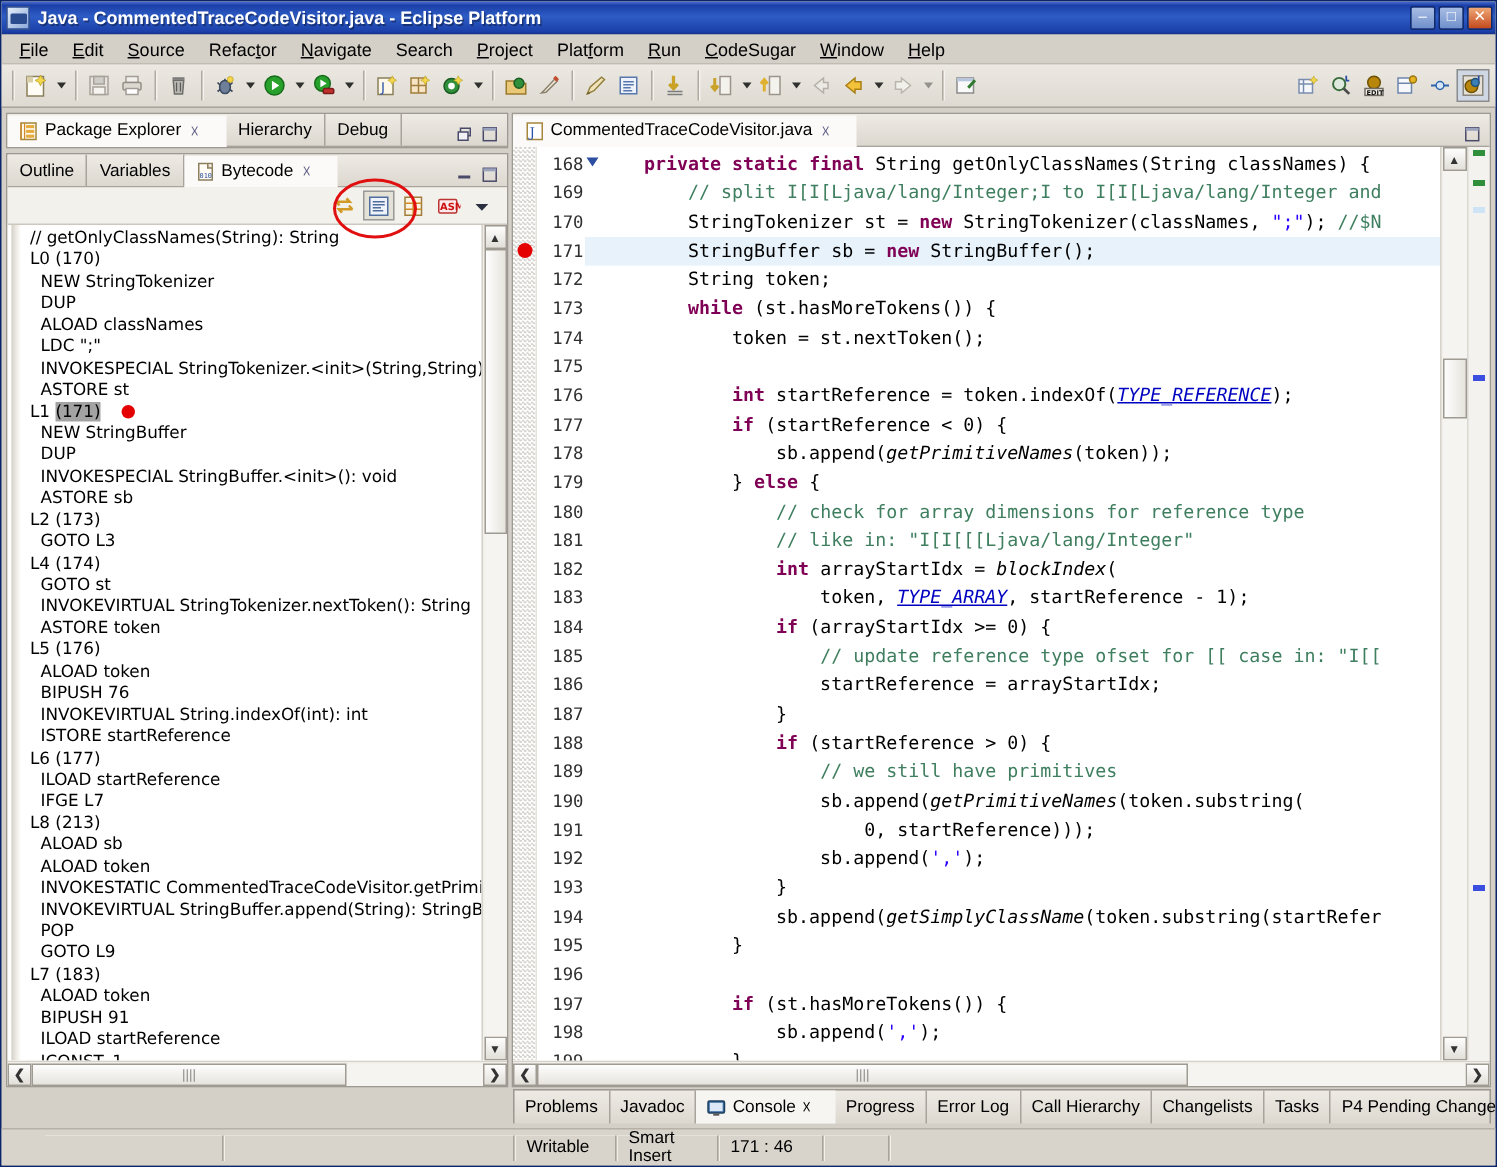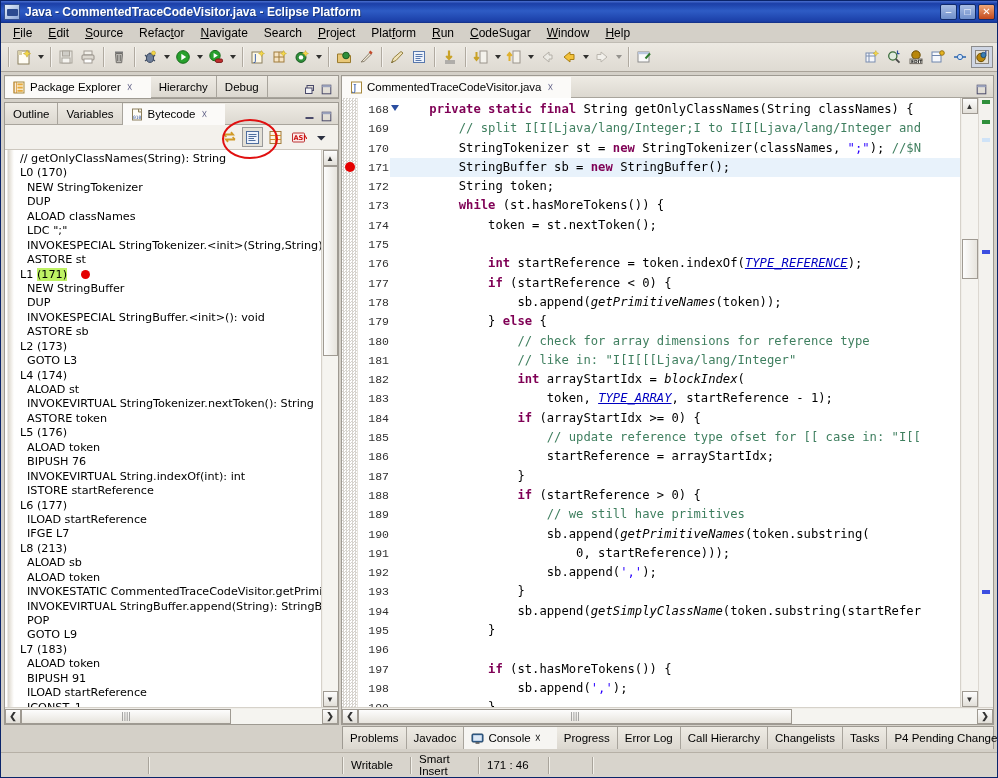--- a/index.html
+++ b/index.html
@@ -237,21 +237,21 @@
     font-size: 11.2px;
     line-height: 14.45px;
     color: #000;
     padding: 2px 0 0 2px;
     white-space: nowrap;
     overflow: hidden;
   }
   .bc-line { height: 14.45px; padding-left: 2px; }
   .bc-line.indent { padding-left: 9px; }
   .bc-label { }
-  .bc-label .hl { background: #bef264; }
+  .bc-label .hl { background: #a3a3a3; }
   .bc-bp {
     display: inline-block;
     width: 9px; height: 9px;
     border-radius: 50%;
     background: #e40000;
     margin-left: 14px;
     vertical-align: -1px;
   }
   
   .vscroll {
@@ -324,21 +324,21 @@
     background: #ffffff;
     font-family: "DejaVu Sans Mono", monospace;
     font-size: 11.5px;
     line-height: 19.3px;
     color: #303030;
     text-align: right;
     padding-top: 2px;
     padding-right: 1px;
     position: relative;
   }
-  .ln { height: 19.3px; position: relative; font-family: Liberation Mono, monospace; }
+  .ln { height: 19.3px; position: relative; }
   .fold-marker {
     position: absolute; right: -10px; top: 5px;
     width: 0; height: 0;
     border-left: 4.5px solid transparent;
     border-right: 4.5px solid transparent;
     border-top: 6px solid #2b4ea0;
   }
   .code-area {
     flex: 1;
     position: relative;
@@ -796,21 +796,21 @@
               <div class="bc-line indent"><span class="bc-label">INVOKESPECIAL StringTokenizer.&lt;init&gt;(String,String): void</span></div>
               <div class="bc-line indent"><span class="bc-label">ASTORE st</span></div>
               <div class="bc-line"><span class="bc-label">L1 <span class="hl">(171)</span></span><span class="bc-bp"></span></div>
               <div class="bc-line indent"><span class="bc-label">NEW StringBuffer</span></div>
               <div class="bc-line indent"><span class="bc-label">DUP</span></div>
               <div class="bc-line indent"><span class="bc-label">INVOKESPECIAL StringBuffer.&lt;init&gt;(): void</span></div>
               <div class="bc-line indent"><span class="bc-label">ASTORE sb</span></div>
               <div class="bc-line"><span class="bc-label">L2 (173)</span></div>
               <div class="bc-line indent"><span class="bc-label">GOTO L3</span></div>
               <div class="bc-line"><span class="bc-label">L4 (174)</span></div>
-              <div class="bc-line indent"><span class="bc-label">ALOAD st</span></div>
+              <div class="bc-line indent"><span class="bc-label">GOTO st</span></div>
               <div class="bc-line indent"><span class="bc-label">INVOKEVIRTUAL StringTokenizer.nextToken(): String</span></div>
               <div class="bc-line indent"><span class="bc-label">ASTORE token</span></div>
               <div class="bc-line"><span class="bc-label">L5 (176)</span></div>
               <div class="bc-line indent"><span class="bc-label">ALOAD token</span></div>
               <div class="bc-line indent"><span class="bc-label">BIPUSH 76</span></div>
               <div class="bc-line indent"><span class="bc-label">INVOKEVIRTUAL String.indexOf(int): int</span></div>
               <div class="bc-line indent"><span class="bc-label">ISTORE startReference</span></div>
               <div class="bc-line"><span class="bc-label">L6 (177)</span></div>
               <div class="bc-line indent"><span class="bc-label">ILOAD startReference</span></div>
               <div class="bc-line indent"><span class="bc-label">IFGE L7</span></div>

